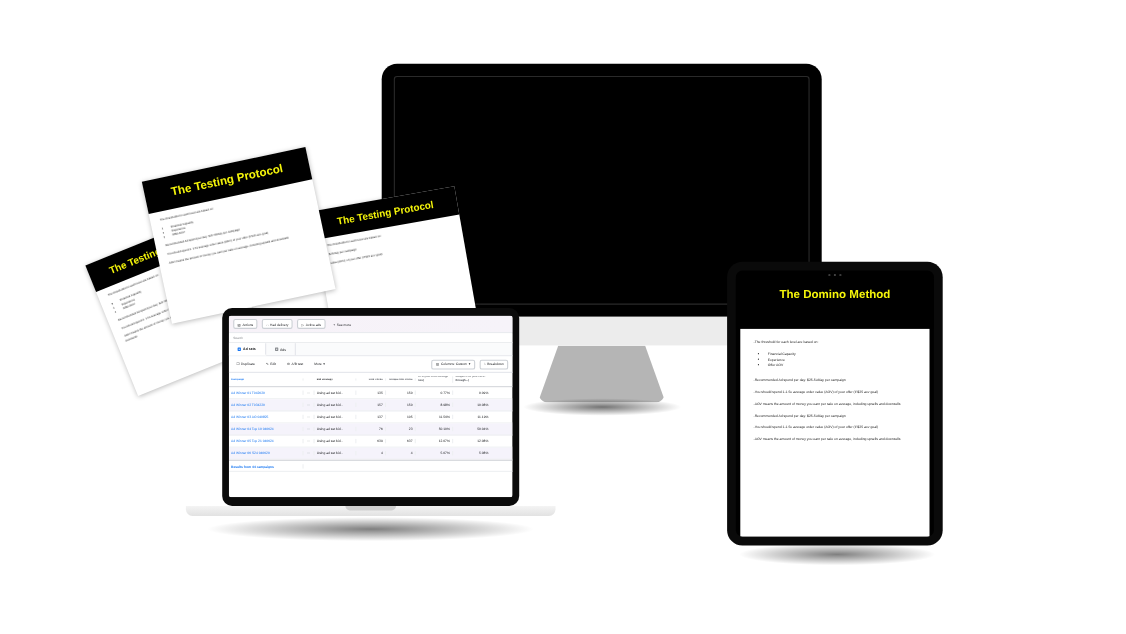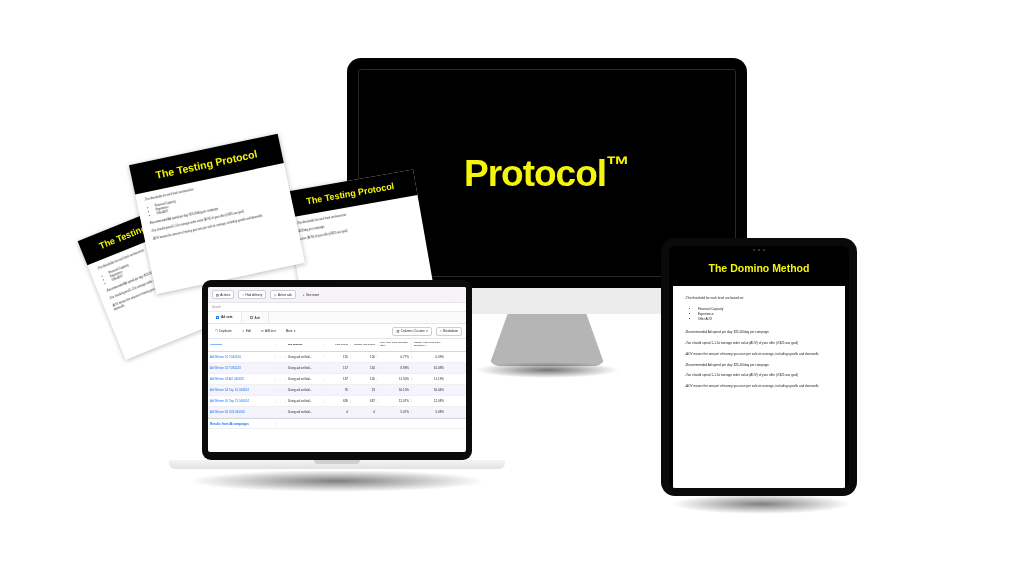--- a/index.html
+++ b/index.html
@@ -99,39 +99,36 @@
 
   
   .tablet{ position:absolute; left:661px; top:238px; width:196px; height:258px; z-index:8; }
   .tab-body{ position:absolute; inset:0; background:#0a0a0a; border-radius:14px; padding:8px; }
   .tab-screen{ position:absolute; left:8px; top:8px; right:8px; bottom:8px;
        background:#000; border-radius:6px; overflow:hidden; display:flex; flex-direction:column; }
   .tab-cam{ height:8px; display:flex; align-items:center; justify-content:center; gap:3px; }
   .tab-cam i{ width:1.6px; height:1.6px; background:#3a3a3a; border-radius:50%; display:block; }
   .tab-cam i.mid{ width:2.6px; height:2.6px; background:#4a4a4a; }
   .tab-hdr{ color:#f5f50a; font-weight:bold; font-size:10.5px; text-align:center;
-       padding:8px 0 12px 0; background:#000; }
+       padding:8px 0 25px 0; background:#000; }
   .tab-page{ flex:1; background:#fff; margin:0 4px 0 4px; padding:10px 12px; color:#222; }
   .tab-page p{ font-size:3.1px; line-height:1.6; margin-bottom:6px; }
   .tab-page ul{ margin:4px 0 7px 13px; }
   .tab-page li{ font-size:3.1px; line-height:1.7; }
   .tab-shadow{ position:absolute; left:10px; top:256px; width:180px; height:20px;
        background:radial-gradient(ellipse at center, rgba(0,0,0,.5) 0%, rgba(0,0,0,0) 70%); }
 </style>
 </head>
 <body>
 
 <div id="stage">
 
   <div class="monitor">
     <div class="monitor-screen">
       <div class="mon-title">
-        <div>
-          <span>Protocol</span><span class="tm">™</span>
-        </div>
       </div>
     </div>
   </div>
   <div class="monitor-chin"></div>
   <div class="monitor-neck"></div>
   <div class="monitor-shadow"></div>
 
   <div class="doc doc3">
     <div class="doc-hdr">The Testing Protocol</div>
     <div class="doc-body blurtext">

